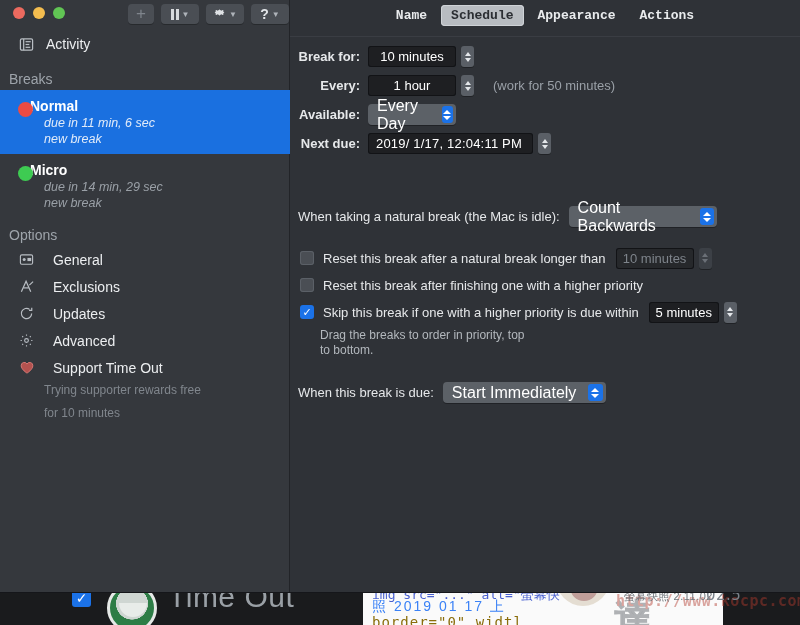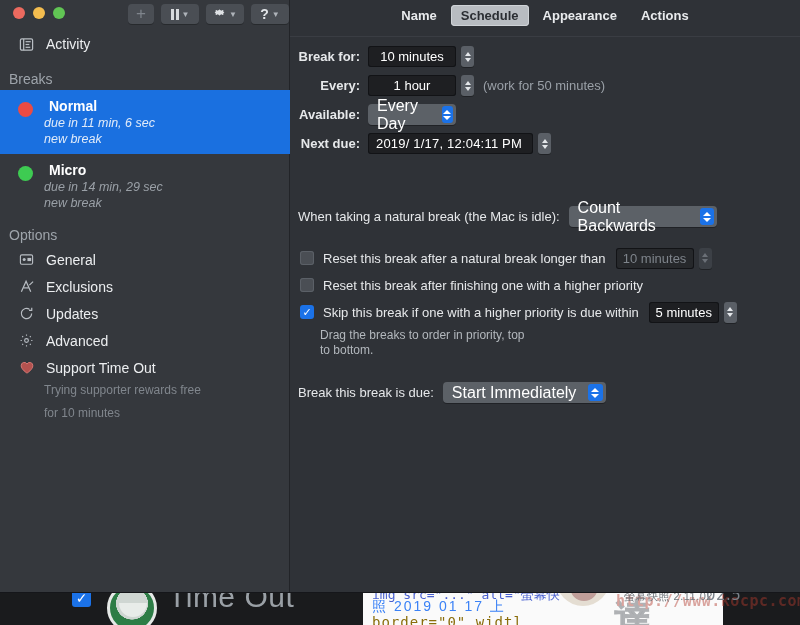--- a/index.html
+++ b/index.html
@@ -126,39 +126,40 @@
   .sec-hdr {
     font-size: 14px; color: #9ea4ab; padding-left: 9px;
     display: flex; align-items: center; height: 22px;
   }
 
   .brk {
     height: 64px; padding: 7px 0 0 18px; position: relative;
   }
   .brk.sel { background: #1a70e0; }
   .brk .dot { position: absolute; left: 18px; top: 12px; width: 15px; height: 15px; border-radius: 50%; }
-  .brk .nm { margin-left: 31px; font-size: 14px; font-weight: bold; color: #fff; line-height: 18px; }
+  .brk .nm { margin-left: 12px; font-size: 14px; font-weight: bold; color: #fff; line-height: 18px; }
   .brk .l2, .brk .l3 { margin-left: 26px; font-size: 12.5px; line-height: 16px; font-style: italic; }
   .brk.sel .l2, .brk.sel .l3 { color: #e1ebf9; }
   .brk .l2, .brk .l3 { color: #9aa0a7; }
 
   .opt {
-    height: 27px; display: flex; align-items: center; padding-left: 18px; gap: 11px;
+    height: 27px; display: flex; align-items: center; padding-left: 18px; gap: 18px;
   }
   .opt .lbl { font-size: 14px; color: #eceef0; }
   .opt-sub { padding-left: 44px; font-size: 12px; color: #80868d; line-height: 15px; margin-top: 2px; }
 
   .ic { width: 17px; height: 17px; display: inline-flex; align-items: center; justify-content: center; }
   .ic svg { display: block; }
 
   
   .main { flex: 1; position: relative; background: #2f3237; }
   .tabbar {
     height: 30px; display: flex; align-items: center; justify-content: center; gap: 4px;
     background: #2f3237;
+    font-family: Liberation Mono, monospace;
   }
   .tab {
     font-size: 13px; font-weight: bold; color: #e9ebed;
     padding: 3px 10px; border-radius: 4px;
   }
   .tab.active { background: #b8bcc1; color: #2b2e33; box-shadow: inset 0 0 0 1px #cfd3d7; }
   .tabsep { position: absolute; left: 0; top: 36px; width: 100%; height: 1px; background: #3a3d43; }
 
   .form { position: absolute; left: 0; top: 44px; width: 100%; }
 
@@ -194,21 +195,21 @@
     box-shadow: 0 1px 0 rgba(0,0,0,.3);
   }
   .popchev {
     width: 15px; height: 17px; background: #1b72e8; border-radius: 3px; margin-left: 8px;
     display: flex; flex-direction: column; align-items: center; justify-content: center; gap: 2px;
   }
   .popchev i { width: 0; height: 0; border-left: 4px solid transparent; border-right: 4px solid transparent; }
   .popchev i.up { border-bottom: 4px solid #fff; }
   .popchev i.dn { border-top: 4px solid #fff; }
 
-  .hint { font-size: 13px; color: #9aa0a7; margin-left: 9px; white-space: nowrap; }
+  .hint { font-size: 13px; color: #9aa0a7; margin-left: 19px; white-space: nowrap; }
 
   .chkrow { display: flex; align-items: center; height: 22px; margin-bottom: 5px; }
   .chk {
     width: 14px; height: 14px; border-radius: 3px; background: #4a4e54;
     box-shadow: inset 0 0 0 1px #5b6067;
     display: flex; align-items: center; justify-content: center;
     color: #fff; font-size: 11px; line-height: 1; flex: none;
   }
   .chk.on { background: #1b72e8; box-shadow: none; }
   .chktext { font-size: 13px; color: #e6e8ea; margin-left: 9px; white-space: nowrap; }
@@ -464,21 +465,21 @@
               <i class="dn"></i>
             </span>
         </div>
 
         <div class="note">Drag the breaks to order in priority, top</div>
         <div class="note" style="margin-top:0">to bottom.</div>
 
         <div style="height:22px"></div>
 
         <div class="row" style="padding-left:8px">
-          <div style="font-size:13px;color:#e6e8ea;margin-right:9px;white-space:nowrap">Break this break is due:</div>
+          <div style="font-size:13px;color:#e6e8ea;margin-right:9px;white-space:nowrap">When this break is due:</div>
           <div class="popup" style="width:163px">
             <span>Start Immediately</span>
             <span class="popchev">
                 <i class="up"></i>
                 <i class="dn"></i>
               </span>
           </div>
         </div>
 
       </div>

